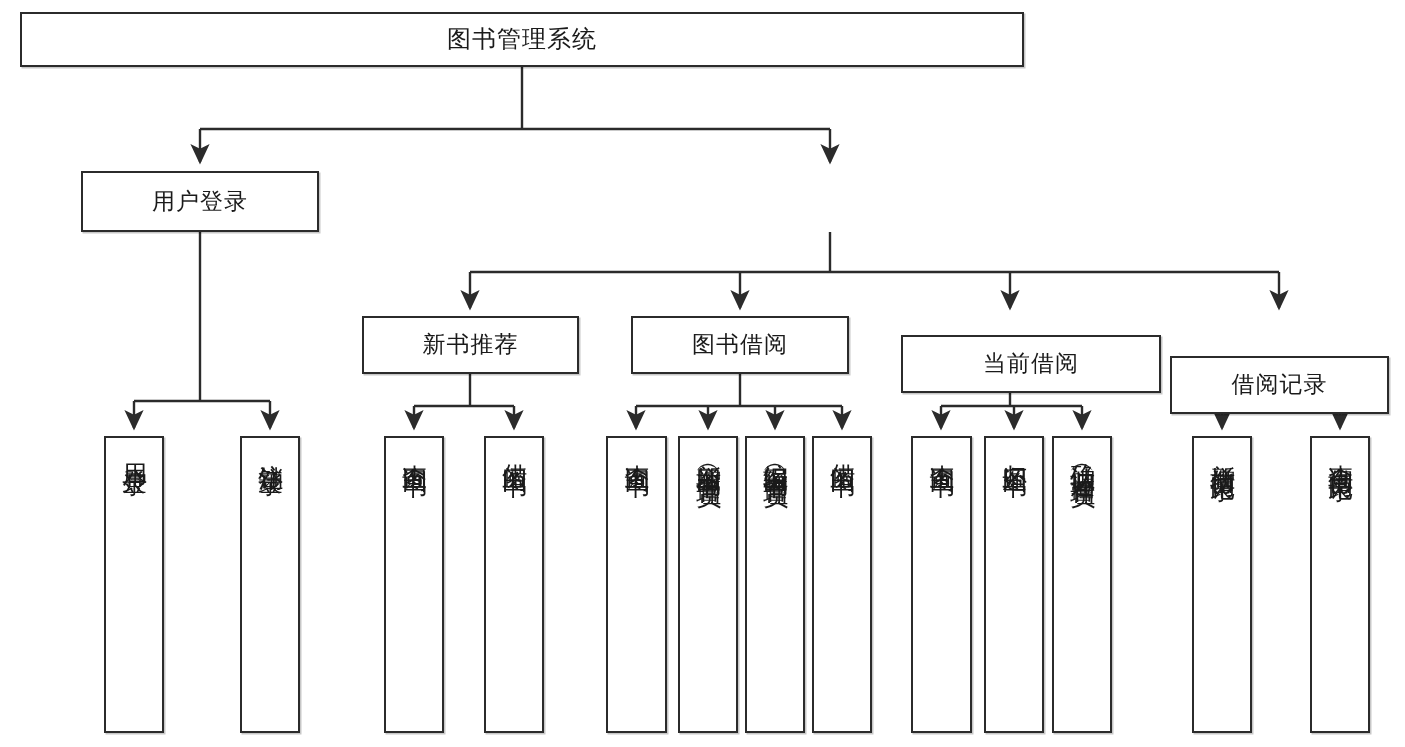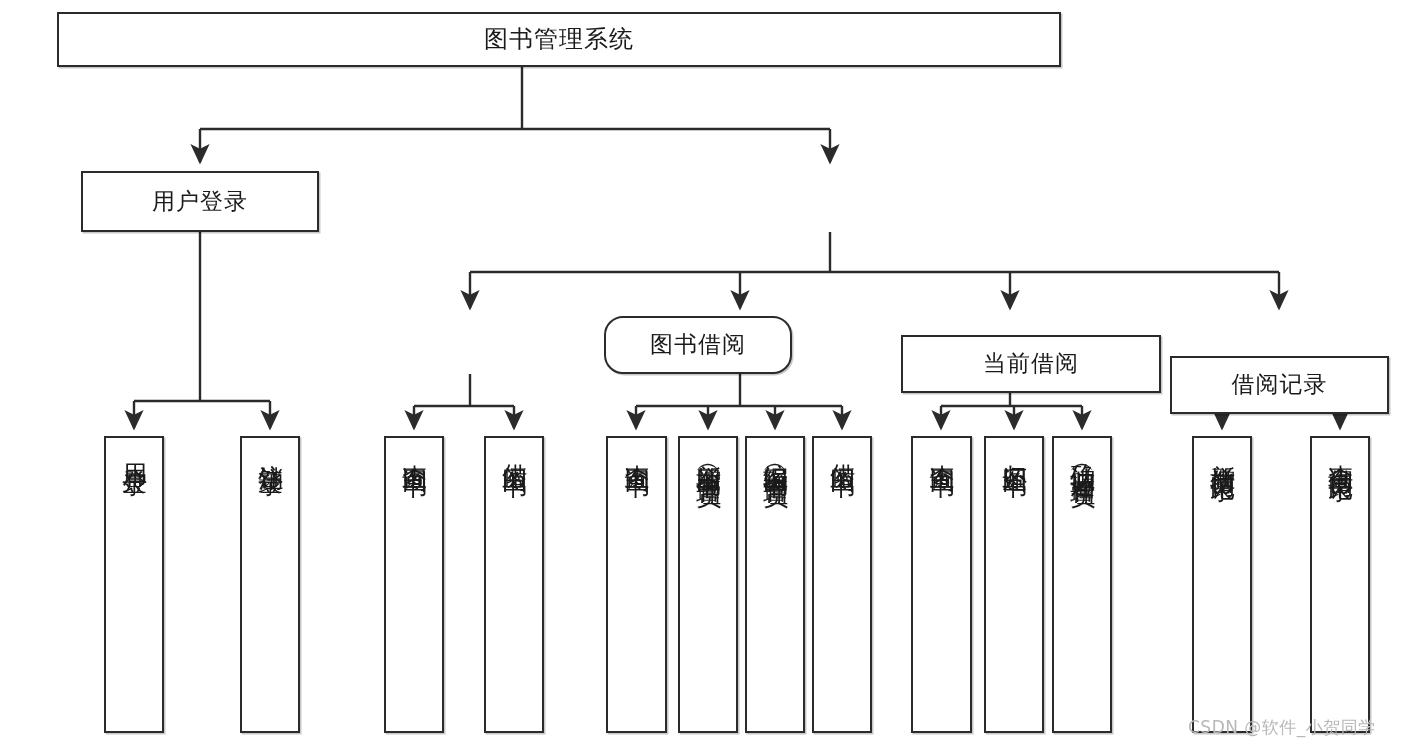--- a/index.html
+++ b/index.html
@@ -114,29 +114,32 @@
       <path d="M1014,406 L1014,428" marker-end="url(#arrowhead)"></path>
       <path d="M1082,406 L1082,428" marker-end="url(#arrowhead)"></path>
 
       <path d="M1279,374 L1279,406"></path>
       <path d="M1222,406 L1340,406"></path>
       <path d="M1222,406 L1222,428" marker-end="url(#arrowhead)"></path>
       <path d="M1340,406 L1340,428" marker-end="url(#arrowhead)"></path>
     </g>
   </svg>
 
-  <div class="node horizontal root" style="left:20px; top:12px; width:1004px; height:55px;margin-left:37px;">
+  <div class="node horizontal root" style="left:20px; top:12px; width:1004px; height:55px;">
     <span class="label">图书管理系统</span>
   </div>
 
   <div class="node horizontal" style="left:81px; top:171px; width:238px; height:61px;">
     <span class="label">用户登录</span>
   </div>
 
-  <div class="node horizontal" style="left:604px; top:316px; width:188px; height:58px;border-radius:19px;">
+  <div class="node horizontal" style="left:362px; top:316px; width:217px; height:58px;">
+    <span class="label">新书推荐</span>
+  </div>
+  <div class="node horizontal" style="left:631px; top:316px; width:218px; height:58px;">
     <span class="label">图书借阅</span>
   </div>
   <div class="node horizontal" style="left:901px; top:335px; width:260px; height:58px;">
     <span class="label">当前借阅</span>
   </div>
   <div class="node horizontal" style="left:1170px; top:316px; width:219px; height:58px;margin-top:40px;">
     <span class="label">借阅记录</span>
   </div>
 
   <div class="node vertical" style="left:104px; top:436px; width:60px; height:297px;">
@@ -172,15 +175,14 @@
   <div class="node vertical" style="left:1052px; top:436px; width:60px; height:297px;">
     <span class="label">确认归还（管理员）</span>
   </div>
   <div class="node vertical" style="left:1192px; top:436px; width:60px; height:297px;">
     <span class="label">新增借阅记录</span>
   </div>
   <div class="node vertical" style="left:1310px; top:436px; width:60px; height:297px;">
     <span class="label">查询借阅记录</span>
   </div>
 
-  <div class="watermark">CSDN @软件_小贺同学</div>
 
 </div>
 
 </body></html>

